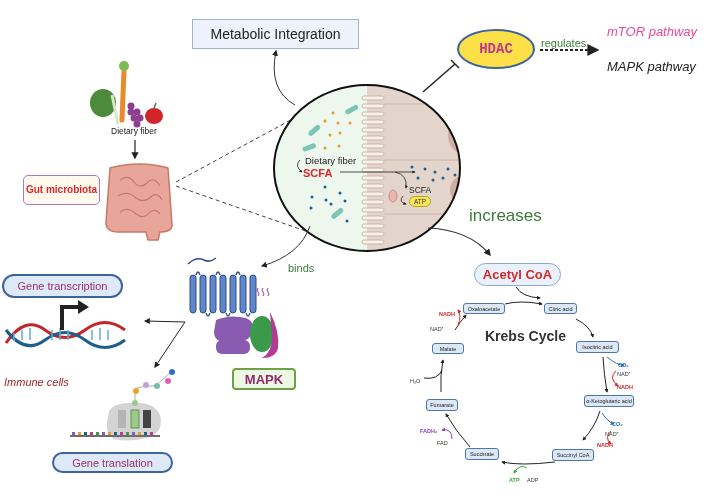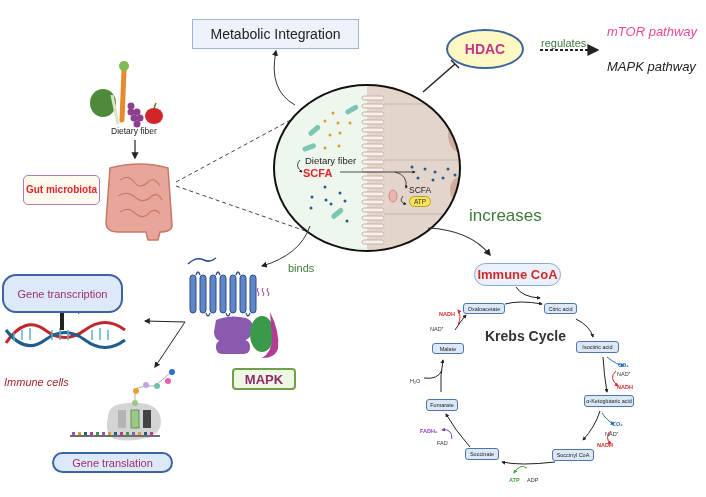--- a/index.html
+++ b/index.html
@@ -1,23 +1,23 @@
 <!DOCTYPE html>
 <html><head>
 <meta charset="utf-8">
 <style>
   html, body { margin:0; padding:0; background:#ffffff; }
   body { width:706px; height:497px; position:relative; overflow:hidden; font-family:"Liberation Sans", sans-serif; }
   svg.stage { position:absolute; left:0; top:0; }
   .box { position:absolute; display:flex; align-items:center; justify-content:center; box-sizing:border-box; }
   .metabolic { left:192px; top:10px; width:167px; height:30px; background:#eef3fb; border:1.5px solid #9fb4d8; font-size:14px; color:#222;margin-top:9px; }
-  .hdac { left:446px; top:29px; width:78px; height:40px; border-radius:50%; background:#fef9c3; border:2px solid #3b64a0; color:#c2368e; font-size:14px; font-weight:bold; }
+  .hdac { left:457px; top:29px; width:78px; height:40px; border-radius:50%; background:#fde047; border:2px solid #3b64a0; color:#c2368e; font-size:14px; font-weight:bold;font-family:Liberation Mono, monospace; }
   .gut { left:16px; top:175px; width:77px; height:30px; background:#fff9ee; border:1.5px solid #a87bc2; border-radius:5px; color:#e0262a; font-size:10px; font-weight:bold; text-align:center; line-height:12px;margin-left:7px; }
   .pill { border-radius:14px; background:#dde9f7; border:2px solid #3b64a0; color:#9c2f6e; font-size:11px; }
-  .gene-tr { left:2px; top:274px; width:121px; height:39px; }
+  .gene-tr { left:2px; top:274px; width:121px; height:24px; }
   .gene-tl { left:52px; top:452px; width:121px; height:21px;text-align:right; }
   .gpcr { left:232px; top:368px; width:64px; height:22px; background:#eef7e3; border:2px solid #6fa04a; border-radius:4px; color:#8e2a6c; font-size:13px; font-weight:bold; }
   .acetyl { left:474px; top:263px; width:87px; height:23px; border-radius:12px; background:#eaf1fb; border:1.5px solid #8aa8d6; color:#d02a2a; font-size:13px; font-weight:bold; }
   .kbox { position:absolute; box-sizing:border-box; background:#dce8f6; border:1.2px solid #4f76ab; border-radius:3px; font-size:5.5px; color:#222; display:flex; align-items:center; justify-content:center; }
   .lbl { position:absolute; white-space:nowrap; }
   .green { color:#3e7a3a; }
   .italic { font-style:italic; }
 </style>
 </head>
 <body>
@@ -254,21 +254,21 @@
 
 <div class="lbl" style="left:305px;top:155px;font-size:9.5px;color:#222;">Dietary fiber</div>
 <div class="lbl" style="left:303px;top:167px;font-size:11px;font-weight:bold;color:#e0262a;">SCFA</div>
 <div class="lbl" style="left:409px;top:185px;font-size:8.5px;color:#222;">SCFA</div>
 <div class="box" style="left:409px;top:196px;width:22px;height:11px;border-radius:6px;background:#f7e45a;border:1px solid #b8a21a;font-size:6.5px;color:#333;">ATP</div>
 
 <div class="lbl green" style="left:288px;top:262px;font-size:11px;">binds</div>
 <div class="box gpcr">MAPK</div>
 
 <div class="lbl green" style="left:469px;top:206px;font-size:17px;">increases</div>
-<div class="box acetyl">Immune CoA</div>
+<div class="box acetyl">Acetyl CoA</div>
 <div class="lbl" style="left:485px;top:328px;font-size:14px;font-weight:bold;color:#333;">Krebs Cycle</div>
 
 <div class="kbox" style="left:463px;top:303px;width:42px;height:11px;">Oxaloacetate</div>
 <div class="kbox" style="left:544px;top:303px;width:33px;height:11px;">Citric acid</div>
 <div class="kbox" style="left:576px;top:341px;width:43px;height:12px;">Isocitric acid</div>
 <div class="kbox" style="left:584px;top:395px;width:50px;height:12px;">α-Ketoglutaric acid</div>
 <div class="kbox" style="left:552px;top:449px;width:42px;height:12px;">Succinyl CoA</div>
 <div class="kbox" style="left:465px;top:448px;width:34px;height:12px;">Succinate</div>
 <div class="kbox" style="left:426px;top:399px;width:32px;height:12px;">Fumarate</div>
 <div class="kbox" style="left:432px;top:343px;width:32px;height:11px;">Malate</div>

